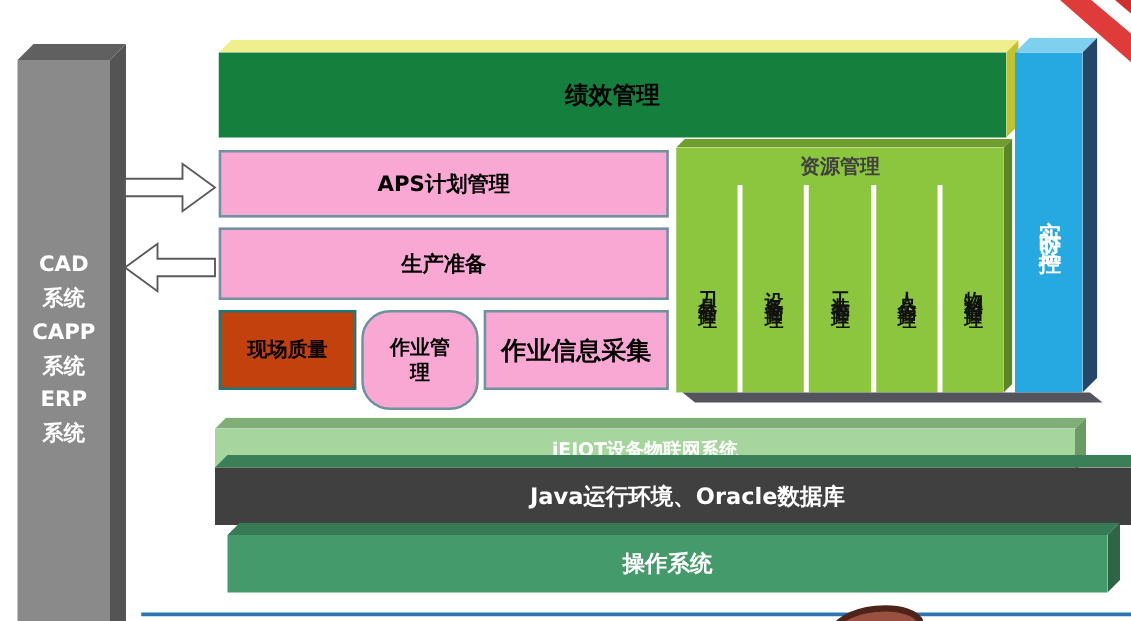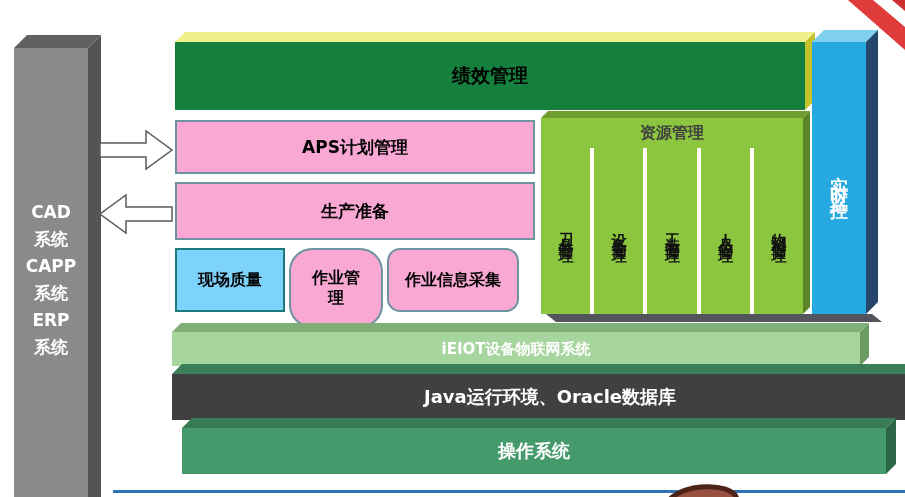--- a/index.html
+++ b/index.html
@@ -35,25 +35,25 @@
   }
 
   .cyanbox {
     position:absolute; background:#f9a8d4; border:2px solid #6e93a0;
     display:flex; align-items:center; justify-content:center;
     font-weight:bold; color:#000; box-sizing:border-box;
   }
   #aps-box  { left:175px; top:120px; width:360px; height:54px; font-size:17px; }
   #prep-box { left:175px; top:182px; width:360px; height:58px; font-size:17px; }
   #quality-box {
-    left:175px; top:248px; width:110px; height:64px; background:#7dd3fc;
+    left:175px; top:248px; width:110px; height:64px; background:#c2410c;
     border-color:#1b7b7b; font-size:16px;
   }
   #jobmgmt-box { left:289px; top:248px; width:94px;  height:80px; font-size:16px;border-radius:23px; }
-  #jobinfo-box { left:387px; top:248px; width:132px; height:64px; font-size:16px;border-radius:13px; }
+  #jobinfo-box { left:387px; top:248px; width:148px; height:64px; font-size:20px; }
   .wrap3 { display:inline-block; width:54px; text-align:center; line-height:1.25; word-break:break-all; }
 
   #resource-group {
     left:541px; top:118px; width:262px; height:196px;
     --d:7px; --topc:#6f9d2e; --sidec:#5b8526;
     display:flex; flex-direction:column;
   }
   .res-header {
     height:30px; background:#8cc63e; display:flex; align-items:center; justify-content:center;
     font-weight:bold; font-size:16px; color:#404040;
@@ -70,21 +70,21 @@
   #monitor-bar {
     left:812px; top:42px; width:54px; height:272px; background:#25a9e0;
     --d:12px; --topc:#7fd0ef; --sidec:#25466b;
   }
   #monitor-bar .vtext { color:#fff; font-size:18px; letter-spacing:8px; }
 
   .pbar {
     position:absolute; display:flex; align-items:center; justify-content:center;
     color:#fff; font-weight:bold;
   }
-  #bar-ieiot { left:172px; top:332px; width:688px; height:34px; background:#a7d59e;
+  #bar-ieiot { left:172px; top:343px; width:688px; height:34px; background:#a7d59e;
     --d:9px;  --topc:#7fae76; --sidec:#6b9a63; font-size:15px; }
   #bar-java  { left:172px; top:374px; width:756px; height:46px; background:#404040;
     --d:10px; --topc:#3b7f59; --sidec:#306a4b; font-size:18px; }
   #bar-os    { left:172px; top:428px; width:704px; height:46px; background:#459a6b;
     --d:10px; --topc:#387a55; --sidec:#2d6547; font-size:18px;margin-left:10px; }
 
   #overlay { position:absolute; left:0; top:0; width:905px; height:497px;
     pointer-events:none; z-index:6; }
 </style>
 </head>

